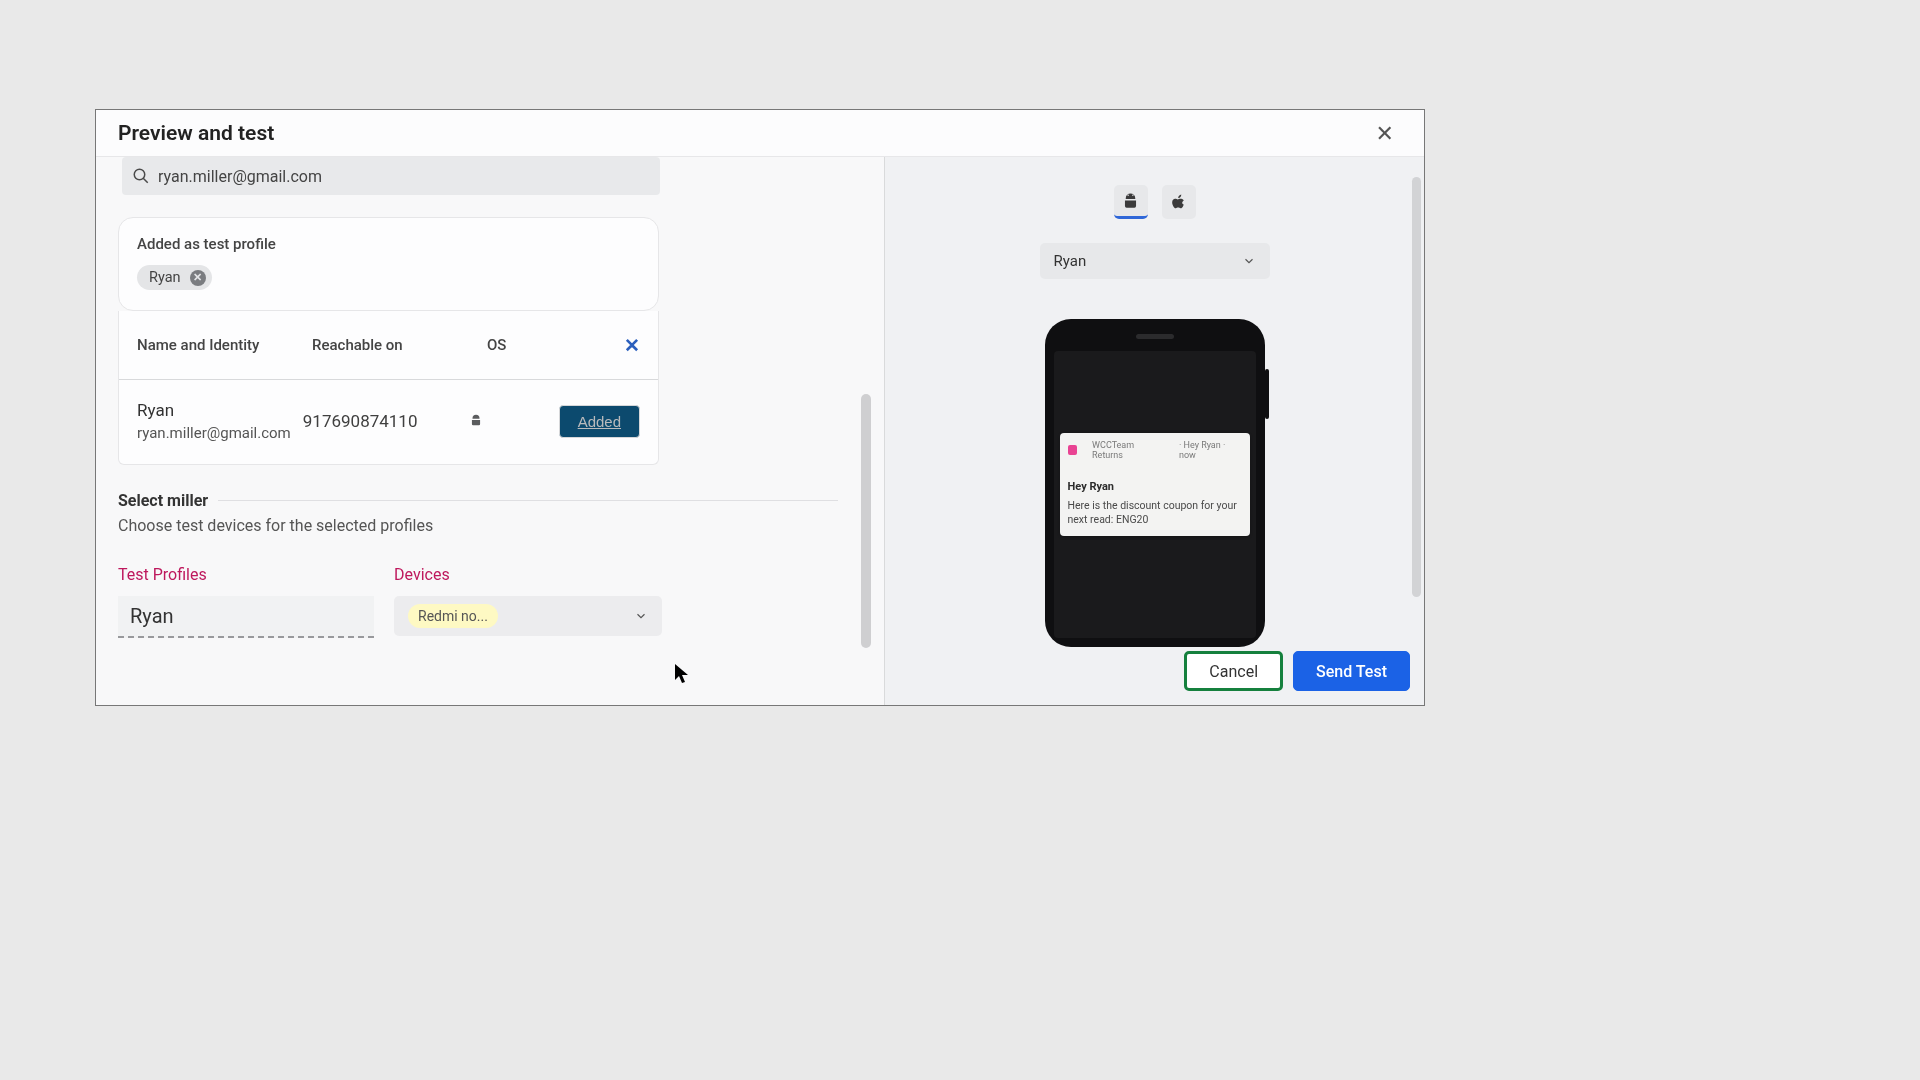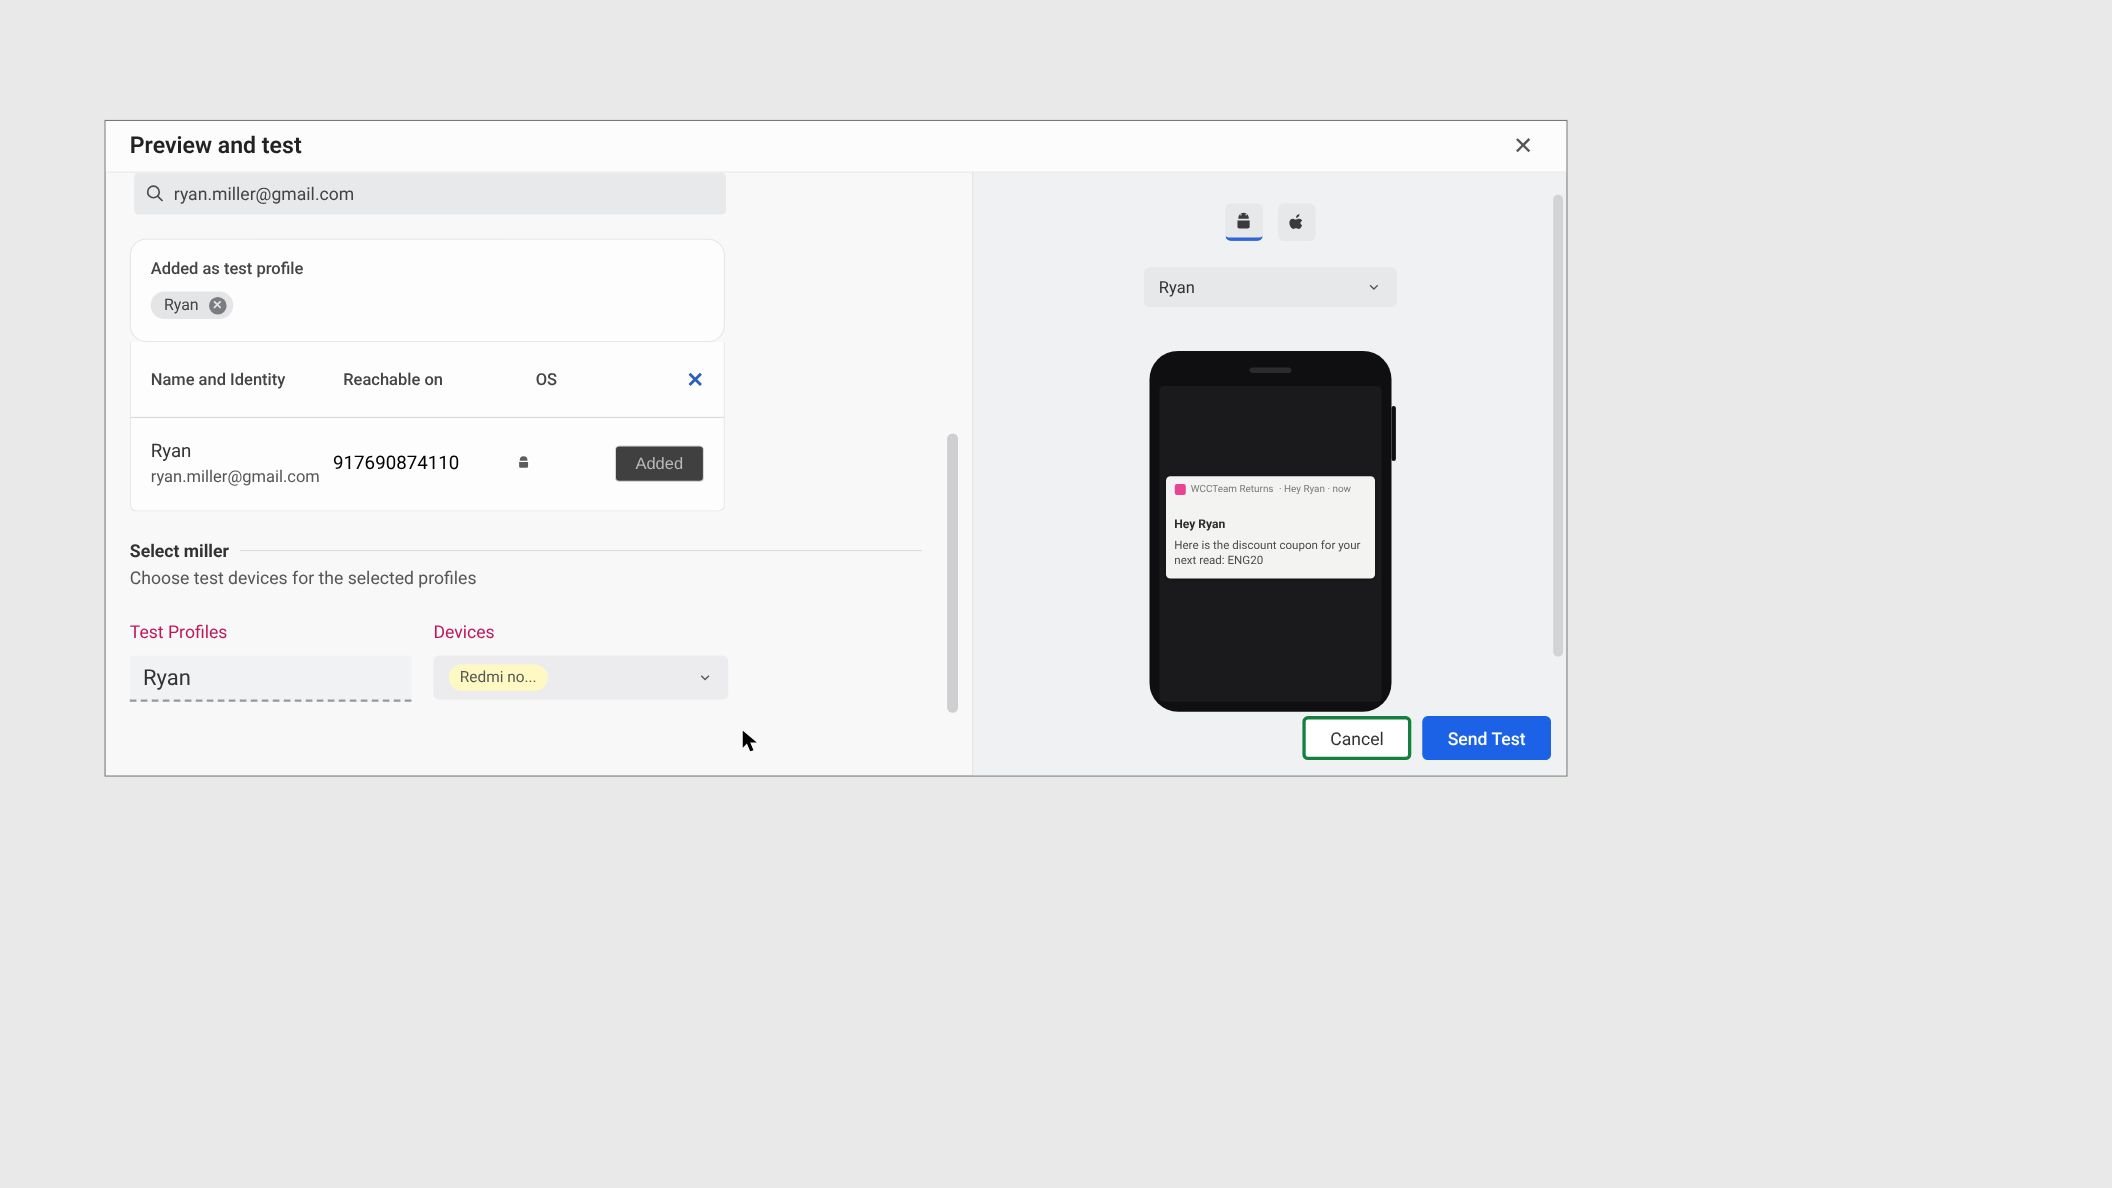--- a/index.html
+++ b/index.html
@@ -100,31 +100,32 @@
   .col-os { width: 95px; }
   .col-action { flex: 1; display: flex; justify-content: flex-end; }
   .clear-x { font-size: 19px; color: #2b5fbd; cursor: pointer; font-weight: 700; }
   .table-row {
     display: flex; align-items: center;
     padding: 20px 18px 22px 18px;
   }
   .name-cell { width: 175px; }
   .name-top { font-size: 17px; color: #333; }
   .name-sub { font-size: 15px; color: #555; margin-top: 4px; }
-  .reach-cell { width: 175px; font-size: 17px; color: #000000; }
+  .reach-cell { width: 175px; font-size: 17px; color: #404040; }
   .os-cell { width: 95px; }
   .os-dot svg { width: 14px; height: 14px; fill: #5b5c5e; }
   .action-cell { flex: 1; display: flex; justify-content: flex-end; }
   .added-btn {
     border: 1px solid #d6d7d9;
-    background: #404040;
+    background: #0c4a6e;
     color: #b9babc;
     border-radius: 4px;
     padding: 7px 18px;
     font-size: 15px;
+    text-decoration: underline;
   }
   .section {
     margin: 26px 0 0 22px;
     width: 720px;
   }
   .section-title-row {
     display: flex; align-items: center;
   }
   .section-title {
     font-size: 16px; font-weight: 700; color: #333;
@@ -236,21 +237,21 @@
     border-radius: 4px;
     overflow: hidden;
   }
   .notif-card {
     margin: 82px 6px 0 6px;
     background: #f3f3f2;
     border-radius: 4px;
     padding: 7px 8px 9px 8px;
     box-shadow: 0 1px 3px rgba(0,0,0,.3);
   }
-  .notif-top { display: flex; align-items: center; gap: 5px; font-size: 9px; color: #7a7a7a; }
+  .notif-top { display: flex; align-items: center; gap: 15px; font-size: 9px; color: #7a7a7a; }
   .notif-app-icon { width: 10px; height: 10px; background: #e94393; border-radius: 2px; }
   .notif-title { font-size: 11px; font-weight: 700; color: #2c2c2c; margin-top: 20px; }
   .notif-body { font-size: 10.5px; color: #4a4a4a; margin-top: 6px; line-height: 1.35; }
   
   .right-scroll {
     position: absolute;
     right: 3px; top: 20px;
     width: 9px; height: 420px;
     background: #d2d3d5;
     border-radius: 5px;

